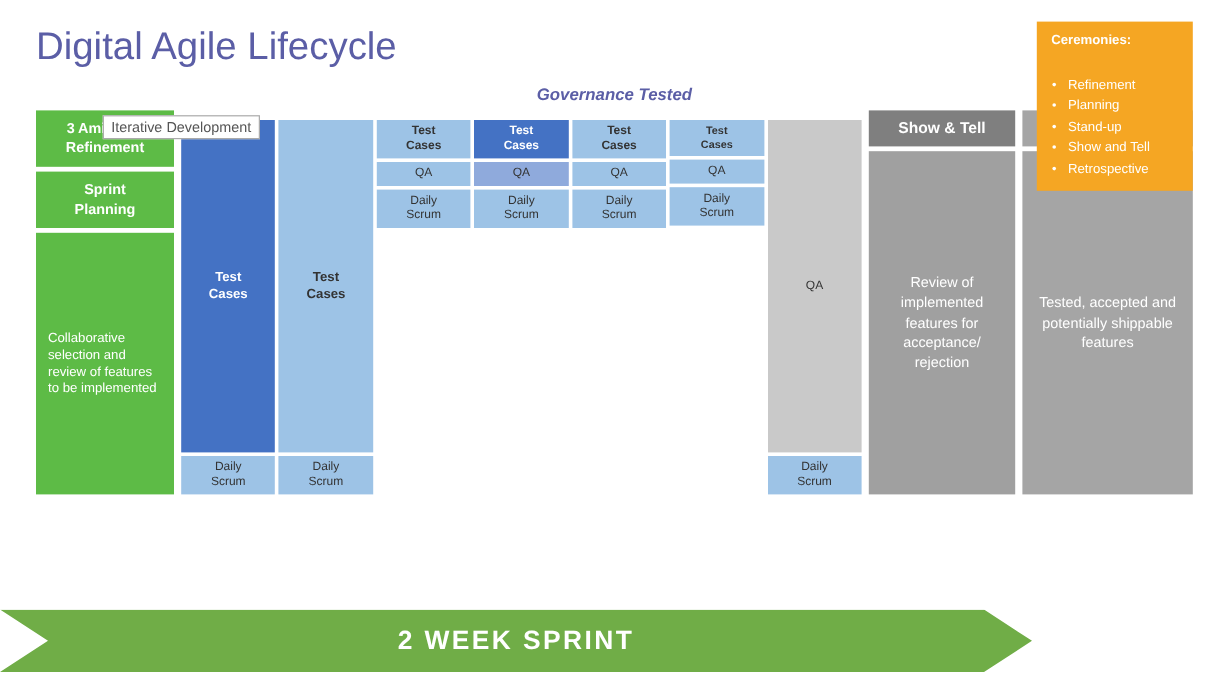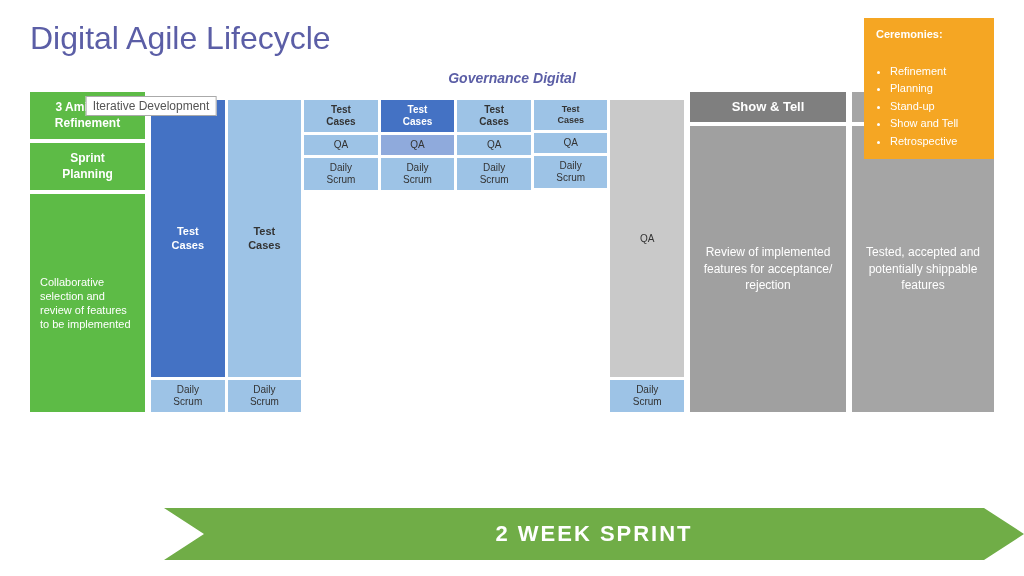--- a/index.html
+++ b/index.html
@@ -170,21 +170,21 @@
     .cell-qa-dark {
       background: #8faadc;
       color: #333;
     }
 
     
     .right-col {
       display: flex;
       flex-direction: column;
       gap: 4px;
-      width: 156px;
+      width: 122px;
       flex-shrink: 0;
     }
 
     .gray-box {
       background: #7f7f7f;
       color: white;
       font-size: 11px;
       padding: 8px 10px;
       text-align: center;
       line-height: 1.4;
@@ -234,21 +234,21 @@
       justify-content: center;
     }
 
     
     .bottom-arrow-container {
       position: absolute;
       bottom: 16px;
       left: 0;
       right: 0;
       display: flex;
-      justify-content: flex-end;
+      justify-content: flex-start;
       align-items: center;
     }
 
     .arrow-shape {
       background: #70ad47;
       color: white;
       font-size: 22px;
       font-weight: 700;
       letter-spacing: 2px;
       display: flex;
@@ -287,21 +287,21 @@
     <ul>
       <li>Refinement</li>
       <li>Planning</li>
       <li>Stand-up</li>
       <li>Show and Tell</li>
       <li>Retrospective</li>
     </ul>
   </div>
 
   <div class="governance-wrapper">
-    <div class="gw-title">Governance Digital</div>
+    <div class="gw-title">Governance Tested</div>
   </div>
 
   <div class="main-content" style="height: 320px;">
 
     <div class="left-col">
       <div class="green-box" style="white-space: pre-line;">3 Amigos +
 Refinement</div>
       <div class="green-box" style="white-space: pre-line;">Sprint
 Planning</div>
       <div class="green-box tall" style="font-size:11px; font-weight:400; text-align:left; padding: 10px;">Collaborative selection and review of features to be implemented</div>

